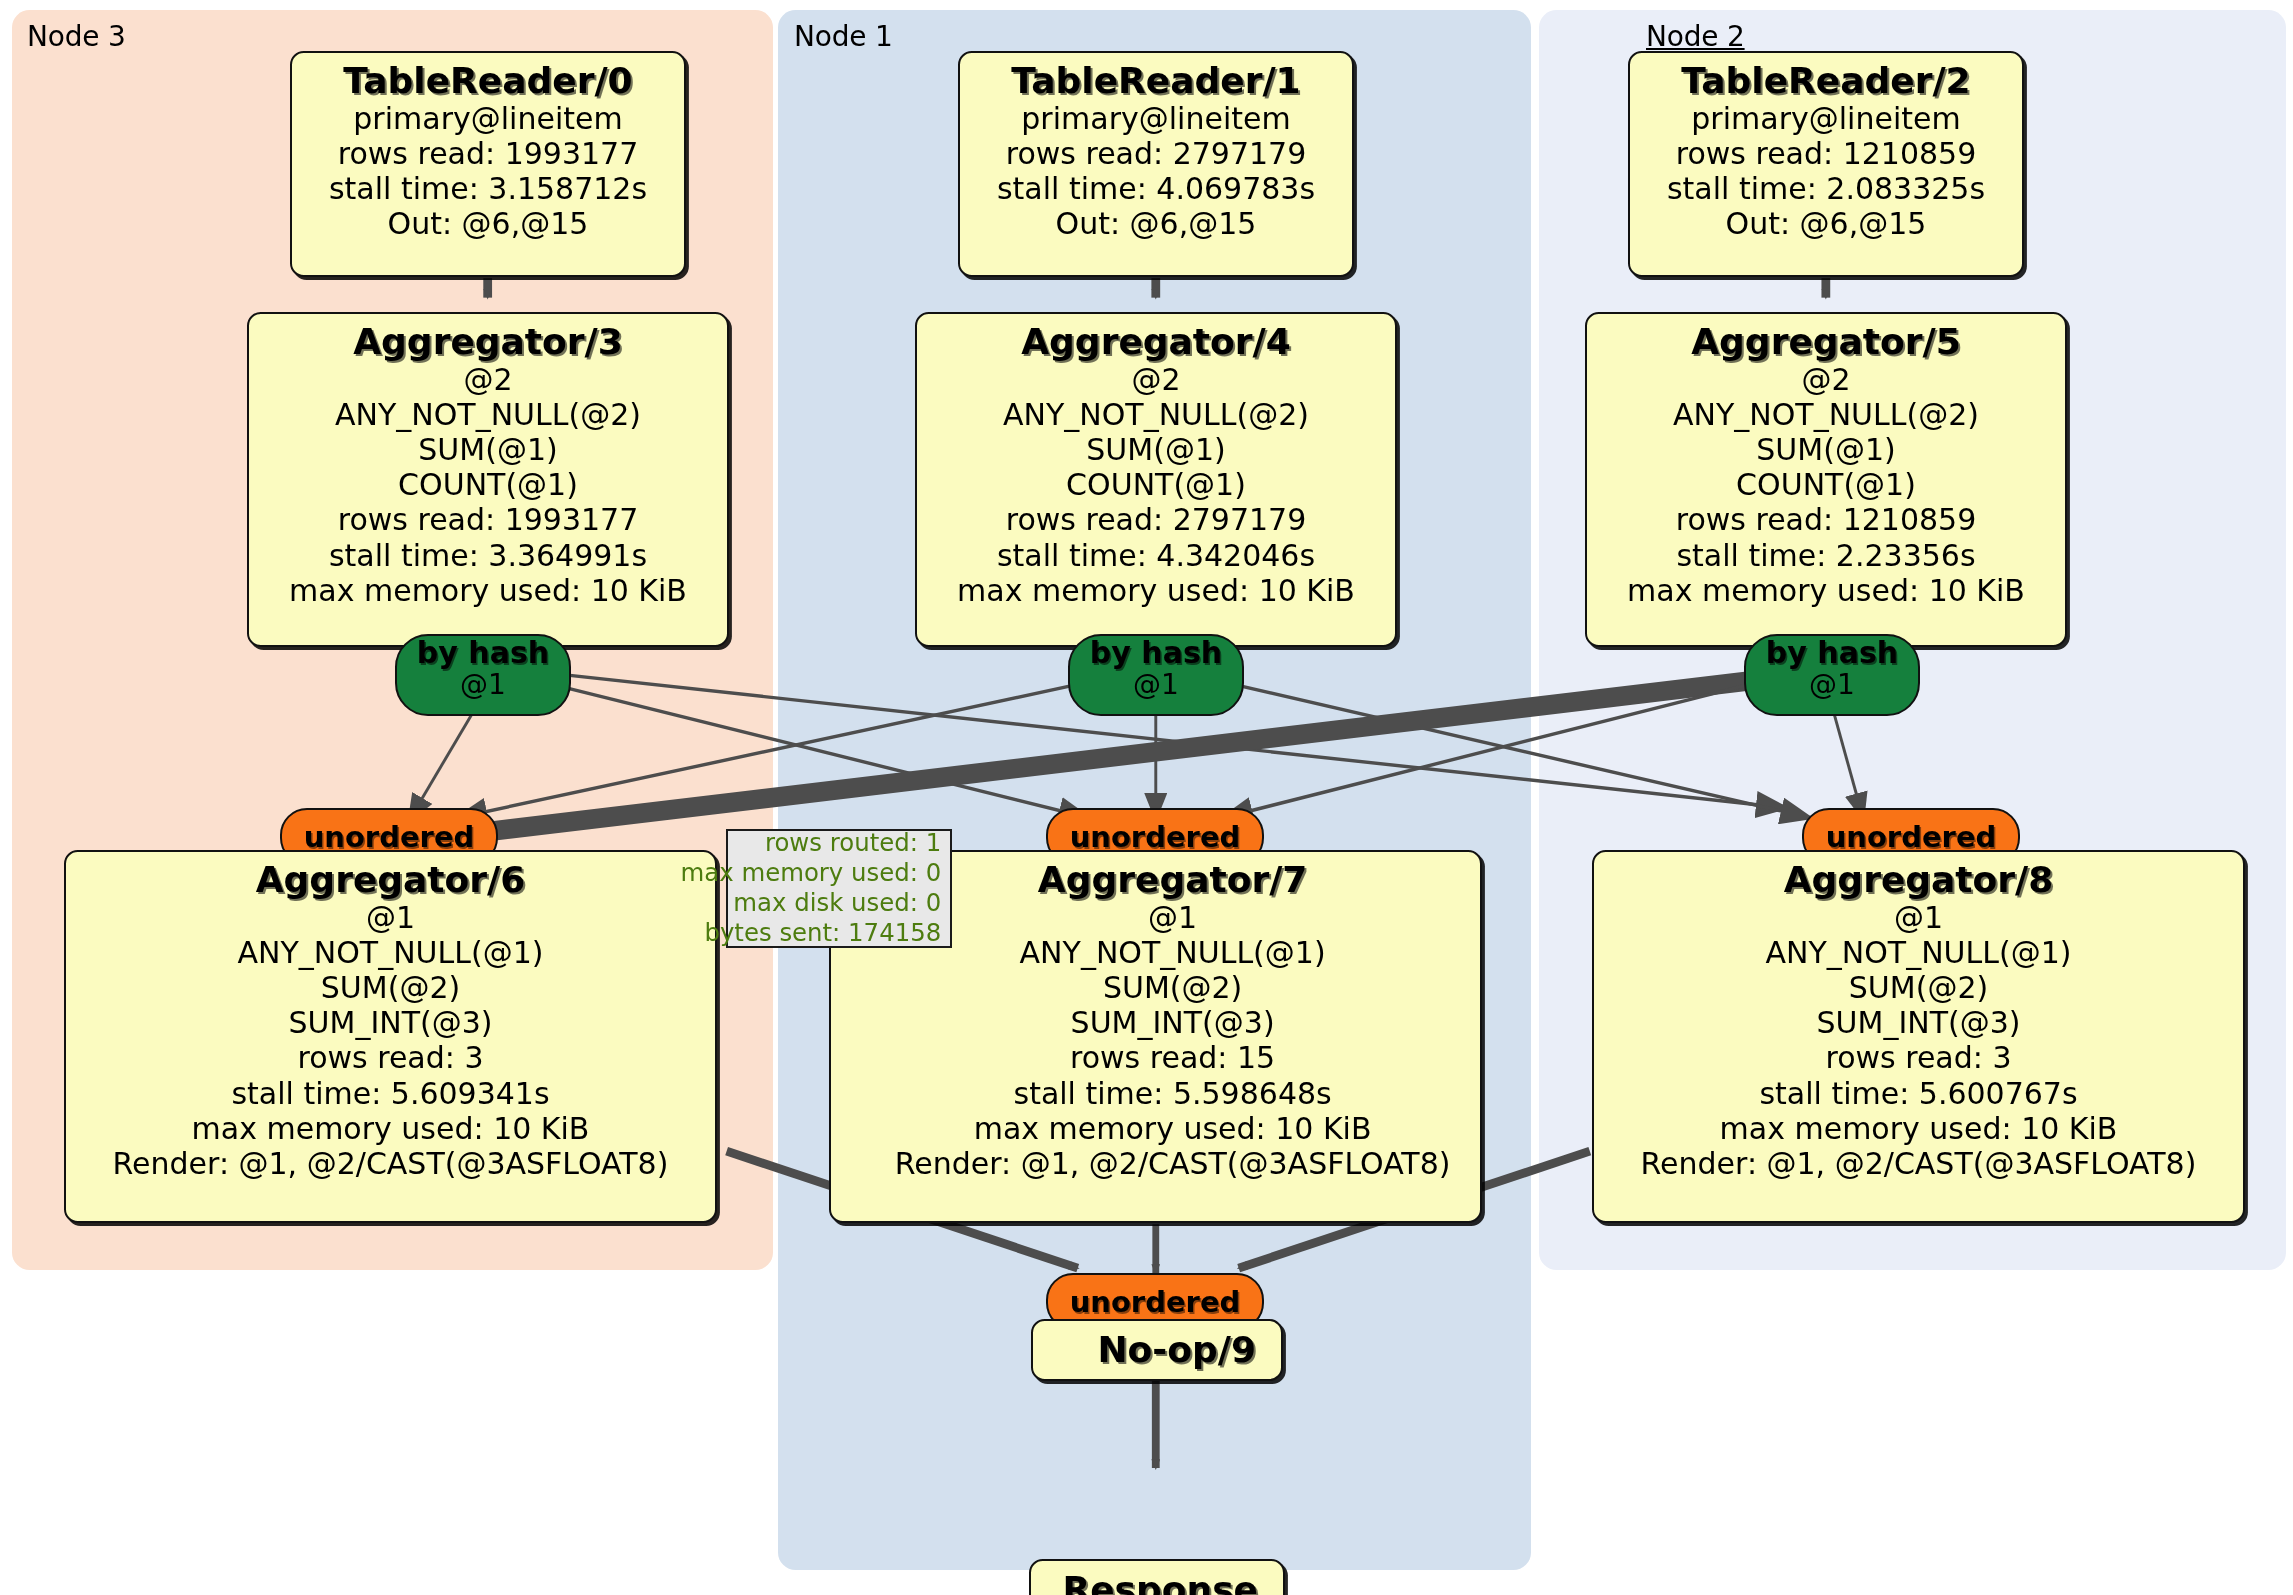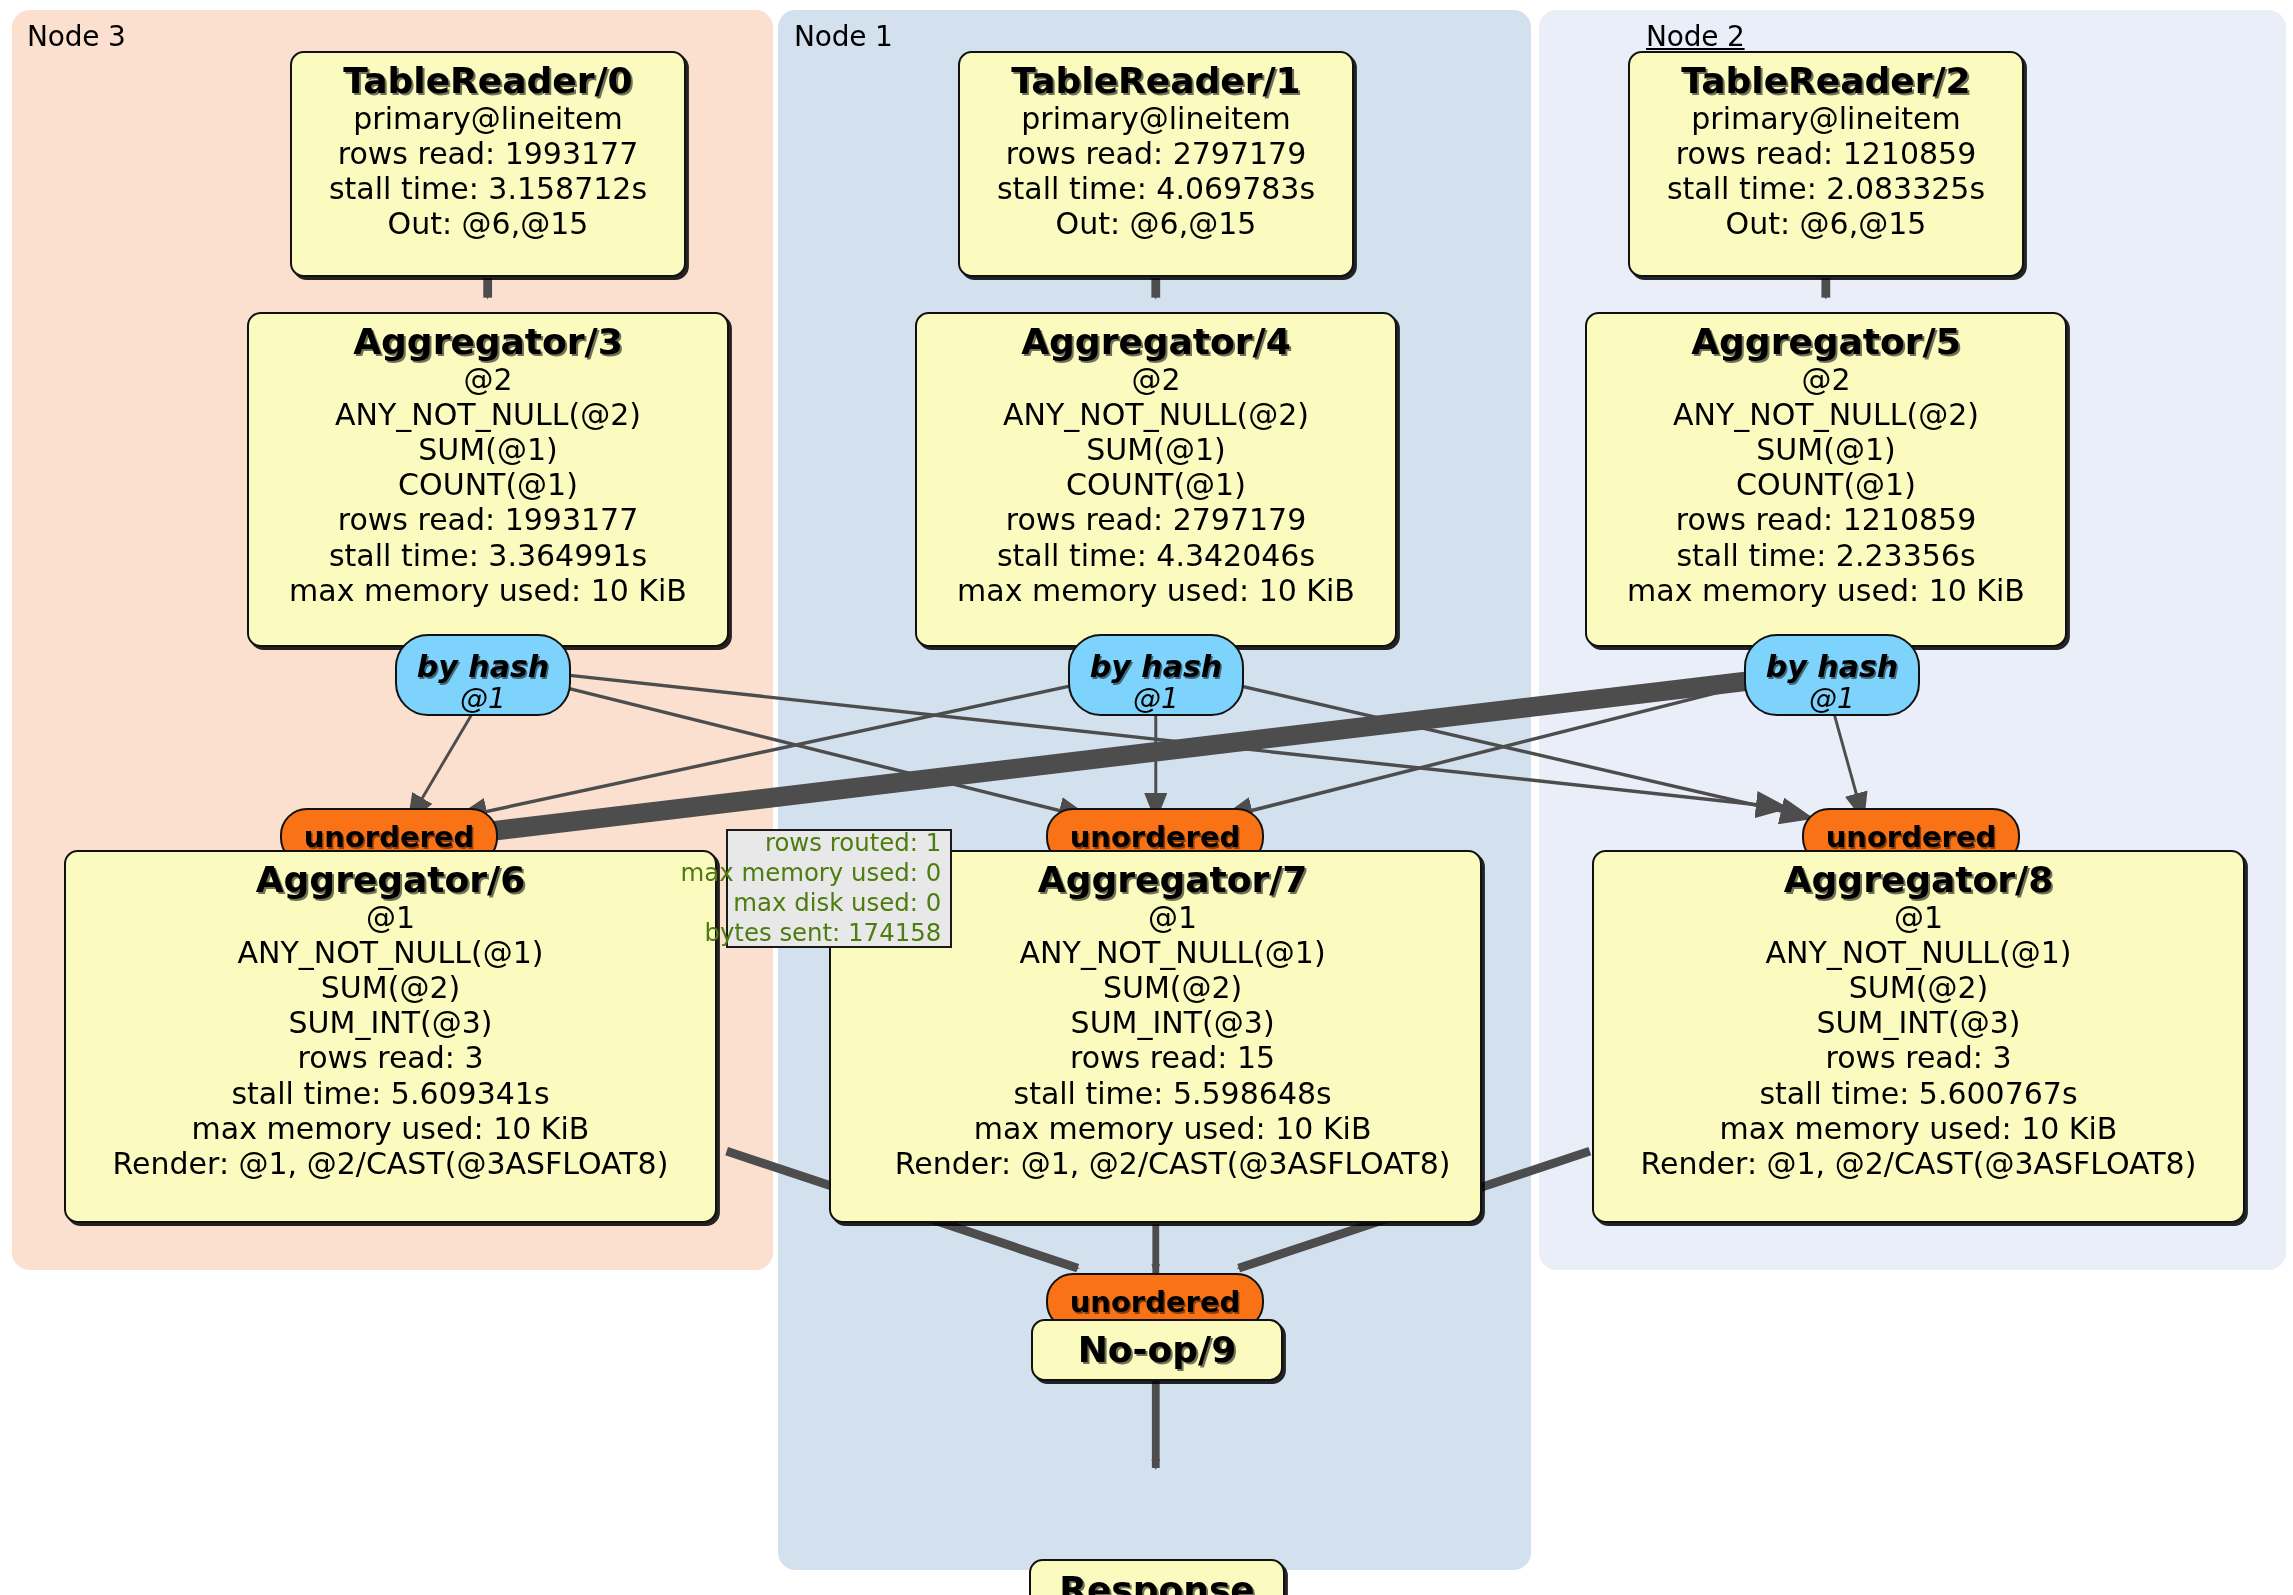--- a/index.html
+++ b/index.html
@@ -53,34 +53,33 @@
     white-space: nowrap;
   }
   .opbox .line {
     font-size: 30px;
     line-height: 1.17;
     color: #000;
     white-space: nowrap;
   }
 
   
-  .opbox.compact { padding: 5.9px 25px; justify-content: center; }
+  .opbox.compact { padding: 5.9px 25px; justify-content: center; align-items: flex-end; }
 
   
   .router {
     position: absolute;
-    background: #7dd3fc;
+    background: #15803d;
     border: 2.4px solid #111;
     border-radius: 33px;
     box-sizing: border-box;
     display: flex;
     flex-direction: column;
     align-items: center;
-    justify-content: flex-end;
-    font-style: italic;
+    justify-content: flex-start;
   }
   .router .rtitle {
     font-weight: bold;
     font-size: 30px;
     line-height: 1.1;
     color: #000;
     text-shadow: 1.5px 1.5px 0 rgba(0,0,0,0.5);
   }
   .router .rsub { font-size: 28px; line-height: 1.12; color: #000; }
 

